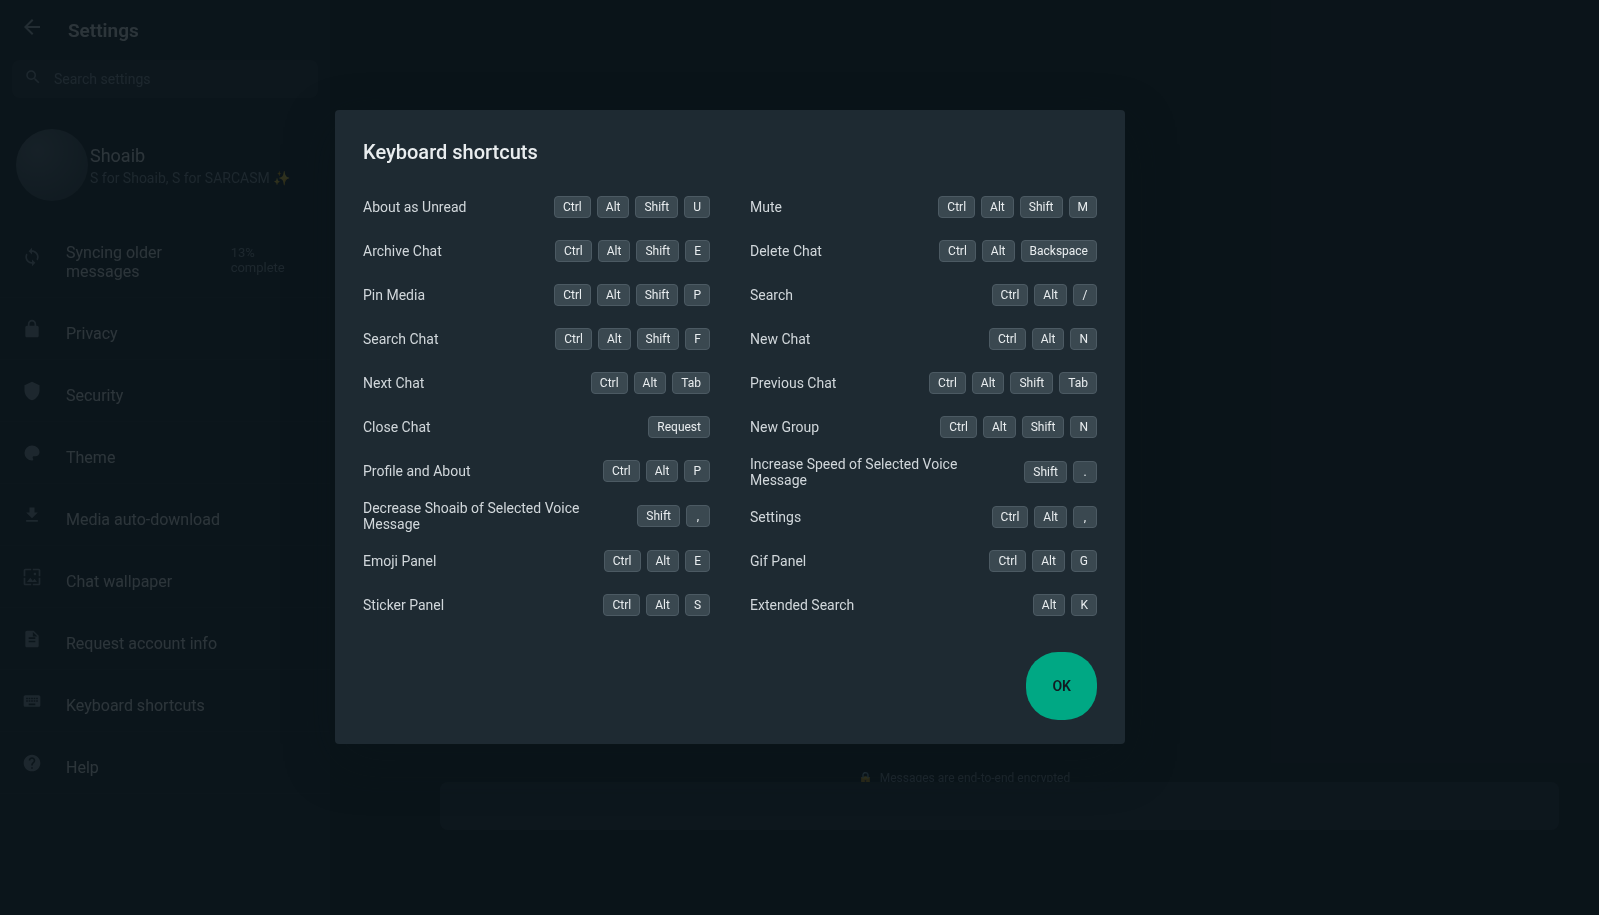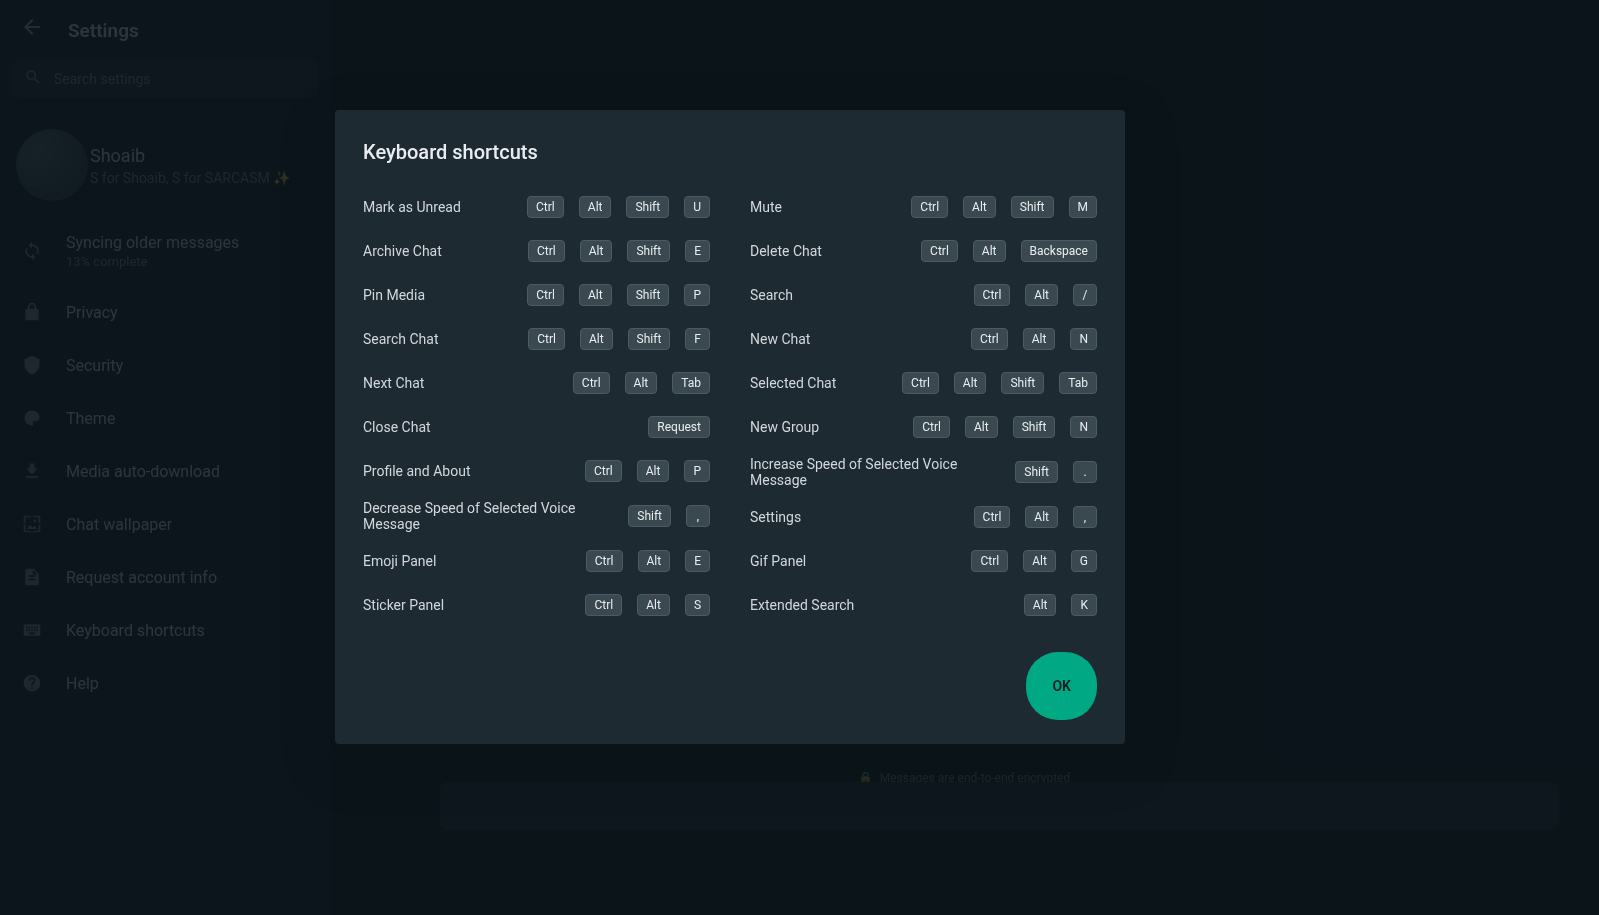--- a/index.html
+++ b/index.html
@@ -116,21 +116,22 @@
     }
     .settings-item-icon {
       width: 20px;
       color: #8696a0;
       display: flex;
       align-items: center;
       justify-content: center;
     }
     .settings-item-text {
       display: flex;
-      flex-direction: column;
+      flex-direction: row;
+      margin-top: 10px;
     }
     .settings-item-label {
       font-size: 16px;
       color: #e9edef;
     }
     .settings-item-sub {
       font-size: 13px;
       color: #8696a0;
       margin-top: 2px;
     }
@@ -201,21 +202,21 @@
       gap: 12px;
       min-height: 30px;
     }
     .shortcut-label {
       color: #d1d7db;
       font-size: 14px;
       flex: 1;
     }
     .keys {
       display: flex;
-      gap: 15px;
+      gap: 6px;
       flex-shrink: 0;
     }
     .key {
       background: #3a4850;
       border: 1px solid #4c5a63;
       border-radius: 4px;
       padding: 3px 8px;
       font-size: 12px;
       color: #e9edef;
       min-width: 24px;
@@ -373,21 +374,21 @@
     <div class="message-bar"></div>
   </div>
 </div>
 
 <div class="overlay">
   <div class="modal">
     <h2 class="modal-title">Keyboard shortcuts</h2>
     <div class="shortcuts-columns">
       <div class="shortcuts-col" id="col-left">
           <div class="shortcut-row">
-            <span class="shortcut-label">Mark as Unread</span>
+            <span class="shortcut-label">About as Unread</span>
             <span class="keys">
               <span class="key">Ctrl</span>
               <span class="key">Alt</span>
               <span class="key">Shift</span>
               <span class="key">U</span>
             </span>
           </div>
           <div class="shortcut-row">
             <span class="shortcut-label">Archive Chat</span>
             <span class="keys">
@@ -431,21 +432,21 @@
           </div>
           <div class="shortcut-row">
             <span class="shortcut-label">Profile and About</span>
             <span class="keys">
               <span class="key">Ctrl</span>
               <span class="key">Alt</span>
               <span class="key">P</span>
             </span>
           </div>
           <div class="shortcut-row">
-            <span class="shortcut-label">Decrease Speed of Selected Voice Message</span>
+            <span class="shortcut-label">Decrease Shoaib of Selected Voice Message</span>
             <span class="keys">
               <span class="key">Shift</span>
               <span class="key">,</span>
             </span>
           </div>
           <div class="shortcut-row">
             <span class="shortcut-label">Emoji Panel</span>
             <span class="keys">
               <span class="key">Ctrl</span>
               <span class="key">Alt</span>
@@ -489,21 +490,21 @@
           </div>
           <div class="shortcut-row">
             <span class="shortcut-label">New Chat</span>
             <span class="keys">
               <span class="key">Ctrl</span>
               <span class="key">Alt</span>
               <span class="key">N</span>
             </span>
           </div>
           <div class="shortcut-row">
-            <span class="shortcut-label">Selected Chat</span>
+            <span class="shortcut-label">Previous Chat</span>
             <span class="keys">
               <span class="key">Ctrl</span>
               <span class="key">Alt</span>
               <span class="key">Shift</span>
               <span class="key">Tab</span>
             </span>
           </div>
           <div class="shortcut-row">
             <span class="shortcut-label">New Group</span>
             <span class="keys">

